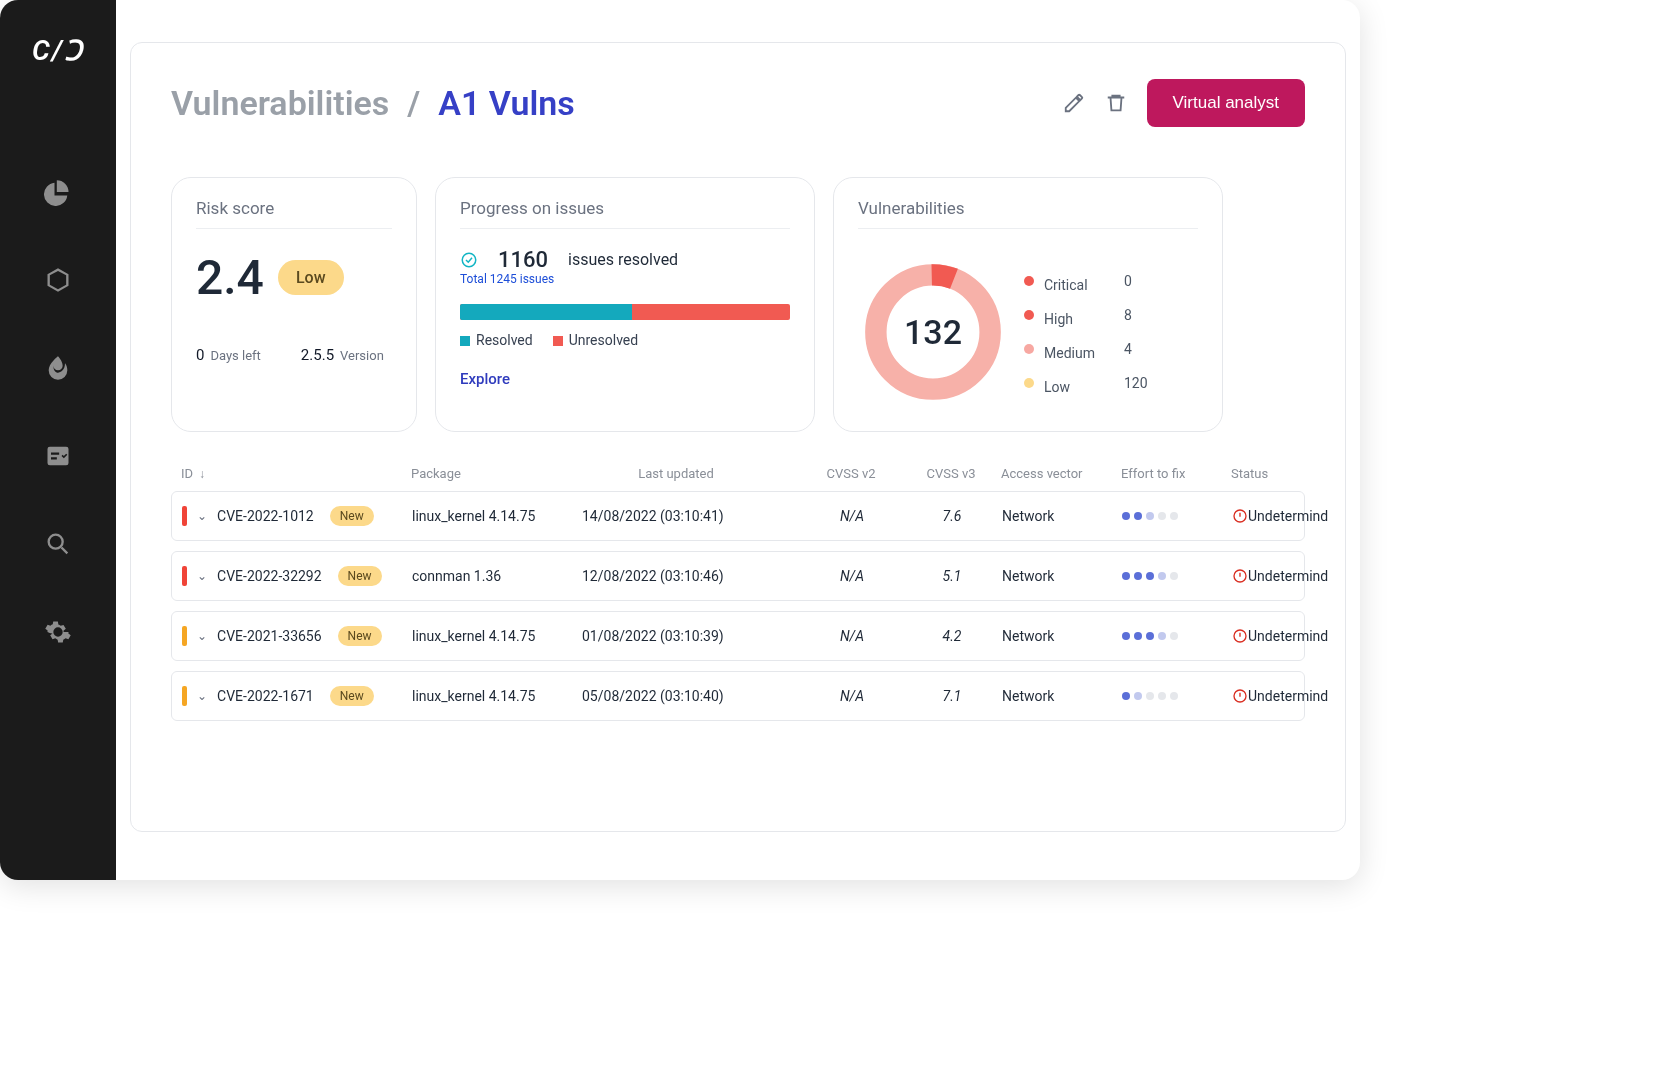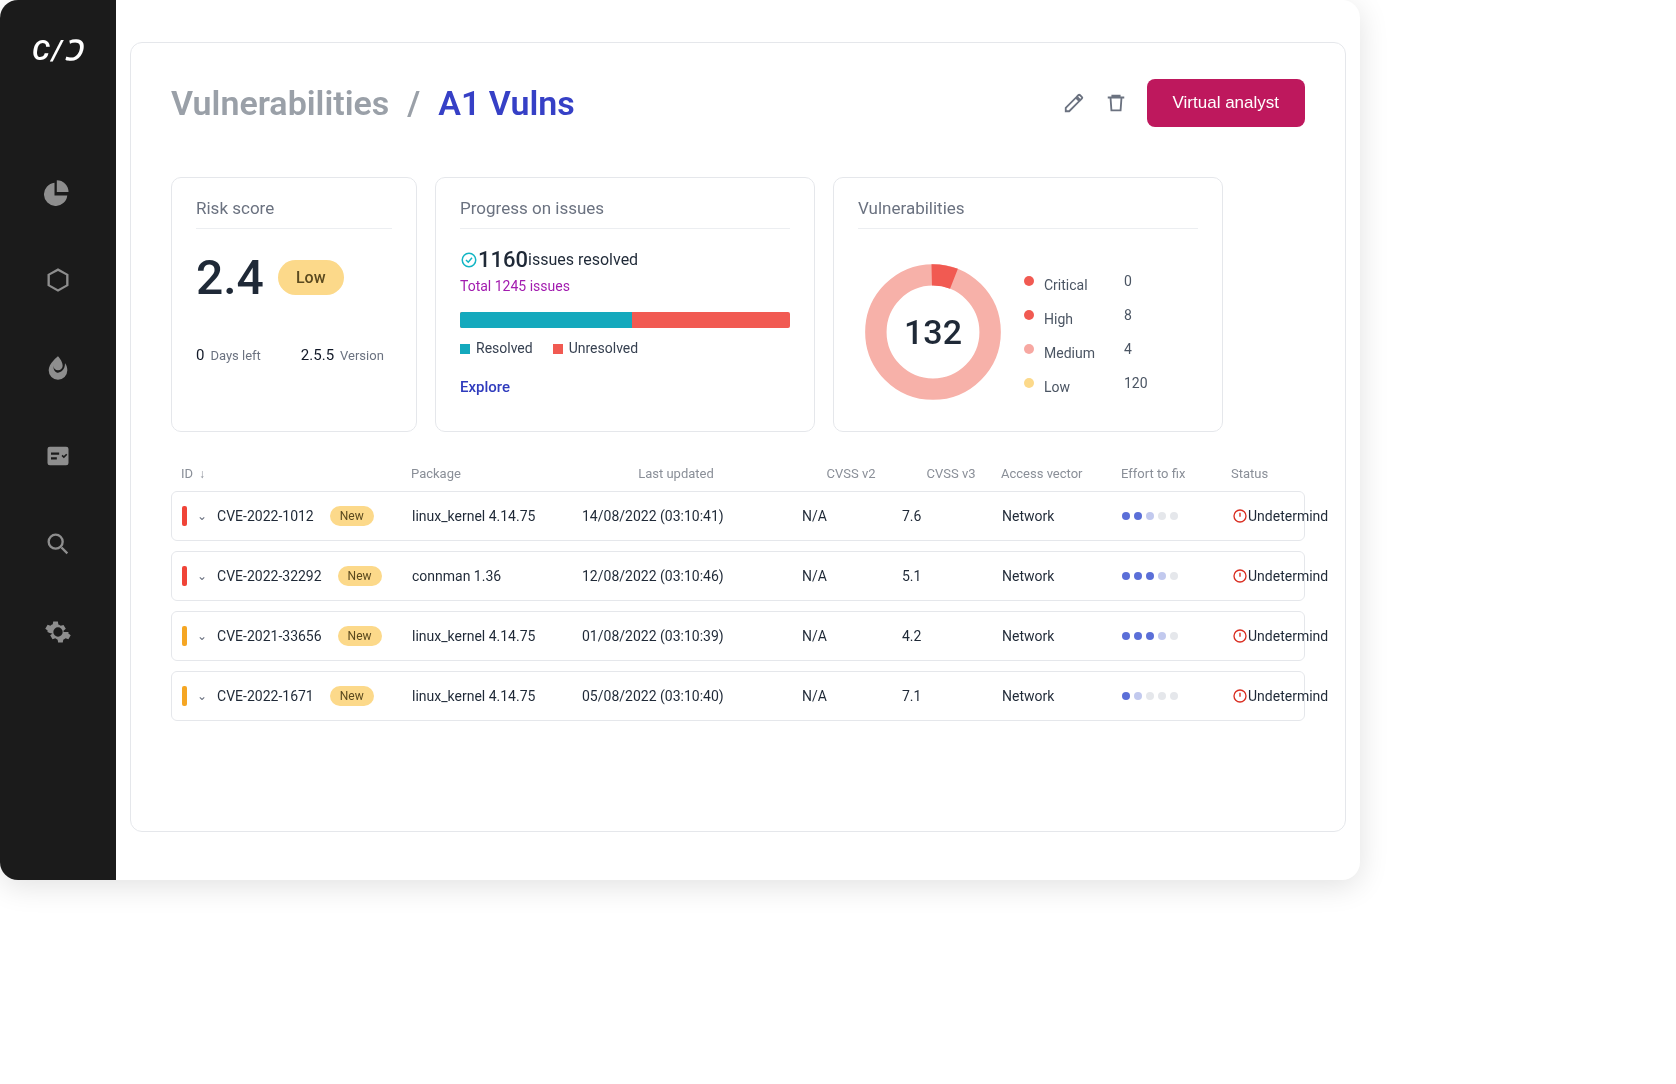--- a/index.html
+++ b/index.html
@@ -72,21 +72,21 @@
     font-weight: 500;
     cursor: pointer;
   }
   .cards-row {
     display: flex;
     gap: 18px;
     margin-bottom: 34px;
   }
   .card {
     border: 1px solid #e5e7eb;
-    border-radius: 10px;
+    border-radius: 20px;
     padding: 20px 24px 24px 24px;
   }
   .card-title {
     color: #6b7280;
     font-size: 17px;
     padding-bottom: 10px;
     border-bottom: 1px solid #eceef1;
     margin-bottom: 18px;
   }
   
@@ -98,24 +98,24 @@
     color: #5b4a1f;
     font-size: 16px;
     padding: 8px 18px;
     border-radius: 999px;
     font-weight: 500;
   }
   .risk-footer { display: flex; gap: 40px; font-size: 13px; color: #6b7280; margin-top: 40px; }
   .risk-footer .num { color: #111827; font-size: 15px; margin-right: 6px; }
   
   .progress-card { width: 380px; }
-  .resolved-row { display:flex; align-items:center; gap:0; font-size: 16px; color:#1f2937;}
+  .resolved-row { display:flex; align-items:center; gap:20px; font-size: 16px; color:#1f2937;}
   .resolved-row .check { width:18px; height:18px; color:#12b5c4;}
   .resolved-row .big { font-size: 22px; font-weight:500;}
-  .total-line { color:#a21caf; font-size:14px; margin-top:6px; margin-bottom:18px;}
+  .total-line { color:#1d4ed8; font-size:12px; margin-bottom:18px;}
   .bar { height: 16px; background:#f15a52; border-radius:2px; overflow:hidden; display:flex;}
   .bar .fill { background:#14a9bd; height:100%;}
   .legend { display:flex; gap:20px; margin-top:12px; font-size:14px; color:#374151;}
   .legend span::before { content:""; display:inline-block; width:10px; height:10px; margin-right:6px; vertical-align:middle;}
   .lg-res::before{ background:#14a9bd;}
   .lg-unres::before{ background:#f15a52;}
   .explore { color:#2f3bbd; font-size:15px; font-weight:500; margin-top:22px; cursor:pointer;}
   
   .vulns-card { width: 390px; display:flex; flex-direction:column;}
   .vulns-body { display:flex; align-items:center; gap:16px; margin-top:10px;}
@@ -144,21 +144,21 @@
     color:#1f2937;
     cursor:pointer;
   }
   .idcell { display:flex; align-items:center; gap:10px;}
   .sev-bar { width:5px; height:20px; border-radius:2px;}
   .sb-high{background:#f04438;} .sb-med{background:#f5a623;}
   .caret { color:#6b7280; font-size:12px;}
   .chip-new { background:#fcd98a; color:#5b4a1f; font-size:12px; padding:3px 10px; border-radius:999px; margin-left:6px;}
   .c2 { color:#1f2937; }
   .c3 { color:#1f2937; }
-  .c4,.c5 { text-align:left; }
+  .c4,.c5 { text-align:center;font-style:italic; }
   .effort { display:flex; gap:4px; align-items:center;}
   .ed { width:8px; height:8px; border-radius:50%; background:#e5e7eb;}
   .ed.on{ background:#5b6fd8;}
   .ed.half{ background:#c2c9ee;}
   .status { display:flex; align-items:center; color:#1f2937;}
   .warn { width:16px; height:16px; color:#d92d20;}
 </style>
 </head>
 <body>
 

